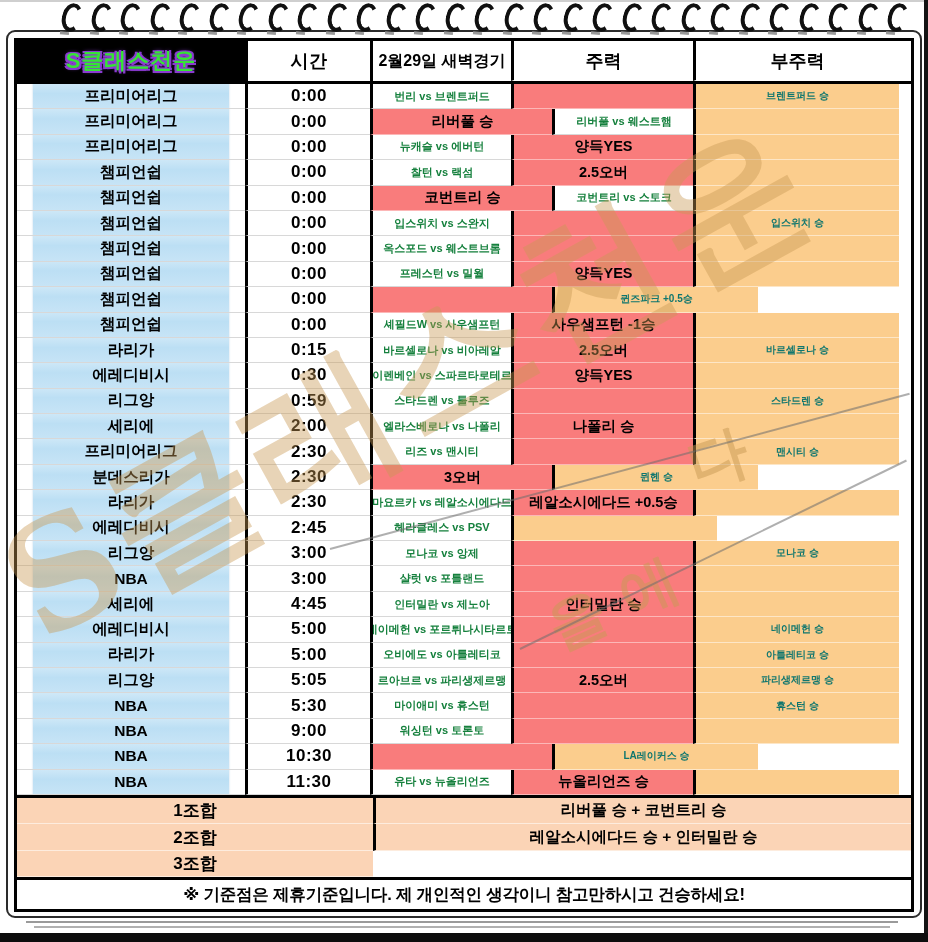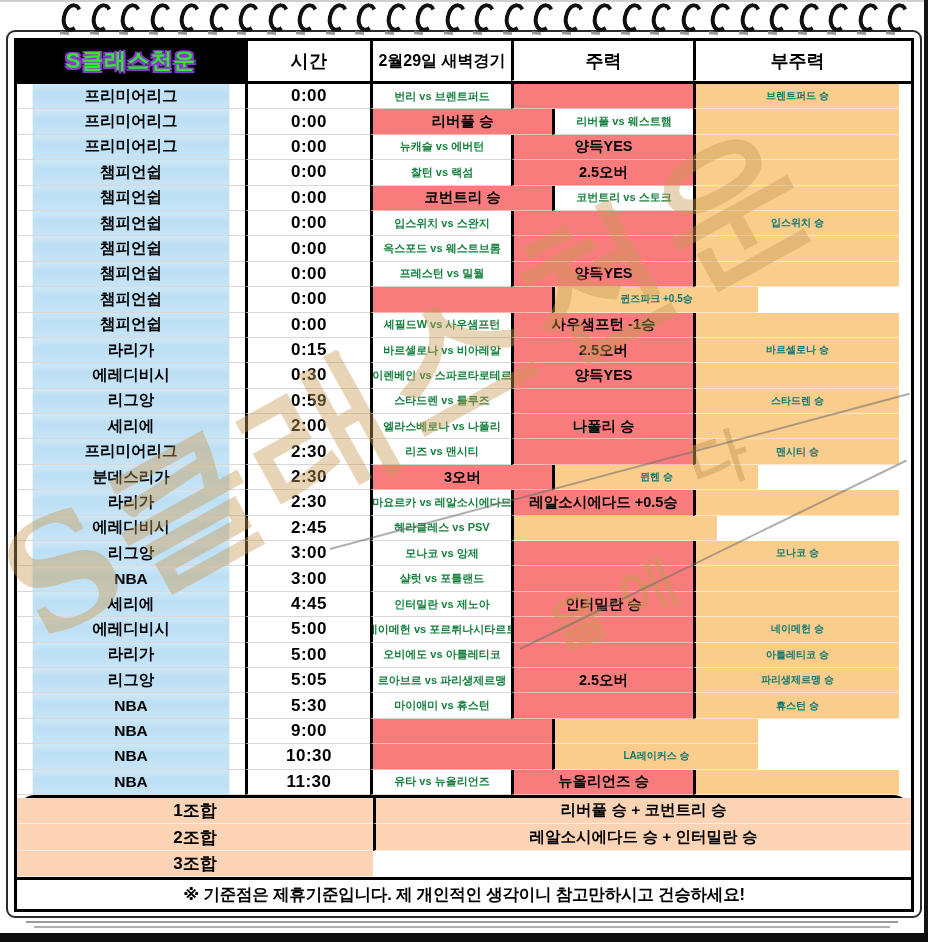--- a/index.html
+++ b/index.html
@@ -45,21 +45,21 @@
     font-size:15.5px;font-weight:bold;color:#000;padding:18px 0;
     background:linear-gradient(180deg,#e9f5fc 0%,#bcdff4 45%,#d2e9f8 100%);
     box-shadow:0 0 2px rgba(120,170,210,.55);}
   
   .t-head{height:40px;border-bottom:3px solid #000;}
   .t-head .cell{border-bottom:none;font-size:18px;font-weight:bold;color:#000;background:#fff;}
   .brand-cell{background:#000 !important;}
   .brand-text{font-size:22px;font-weight:bold;color:#35e435;letter-spacing:1px;
     text-shadow:-2px -1px 0 #8a3bd0,2px -1px 0 #8a3bd0,-2px 2px 0 #8a3bd0,2px 2px 0 #8a3bd0,0 0 4px #8a3bd0;}
   
-  .combo-section{border-top:3px solid #000;border-radius:18px;}
+  .combo-section{border-top:3px solid #000;}
   .combo-row{display:flex;height:26.5px;}
   .combo-row .cell{box-sizing:border-box;display:flex;align-items:center;justify-content:center;
     background:#fbd4b6;border-bottom:1px solid rgba(255,255,255,.55);font-weight:bold;color:#000;}
   .combo-label{width:356px;font-size:17px;}
   .combo-value{flex:1;border-left:3px solid #000;font-size:15.5px;}
   
   .note-row{border-top:3px solid #000;height:29px;display:flex;align-items:center;justify-content:center;
     background:#fff;font-size:16.5px;font-weight:bold;color:#000;letter-spacing:-0.2px;}
   
   .wm{position:absolute;z-index:4;pointer-events:none;color:#c99a55;
@@ -349,20 +349,21 @@
         <div class="cell c-time">5:30</div>
         <div class="cell c-match">마이애미 vs 휴스턴</div>
         <div class="cell c-main"></div>
         <div class="cell c-sub">휴스턴 승</div>
       </div>
       <div class="t-row">
         <div class="cell c-league">
           <span class="league-pill">NBA</span>
         </div>
         <div class="cell c-time">9:00</div>
+        <div class="cell c-match">워싱턴 vs 토론토</div>
         <div class="cell c-main"></div>
         <div class="cell c-sub"></div>
       </div>
       <div class="t-row">
         <div class="cell c-league">
           <span class="league-pill">NBA</span>
         </div>
         <div class="cell c-time">10:30</div>
         <div class="cell c-main"></div>
         <div class="cell c-sub">LA레이커스 승</div>

